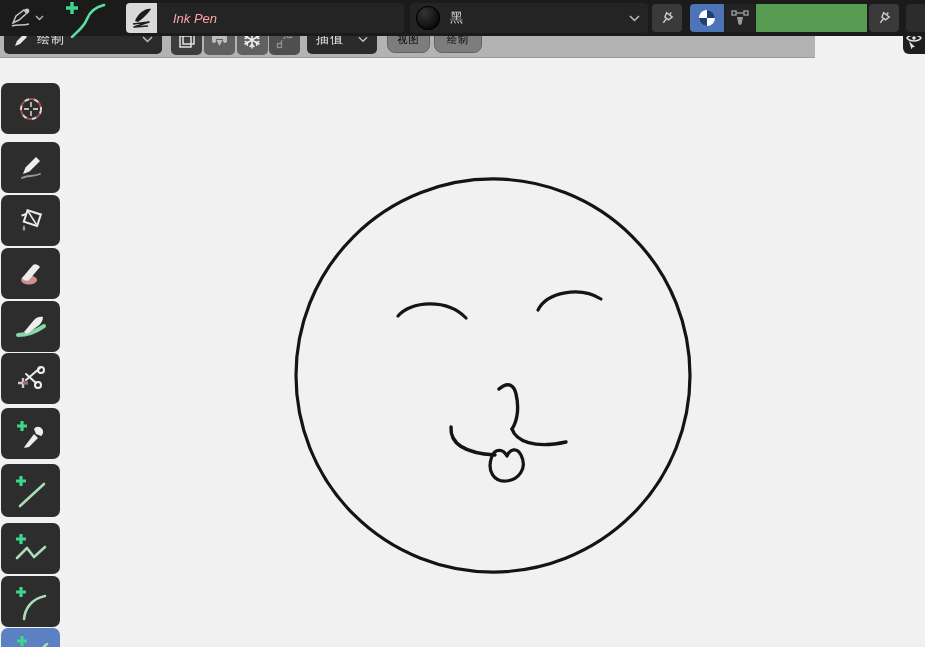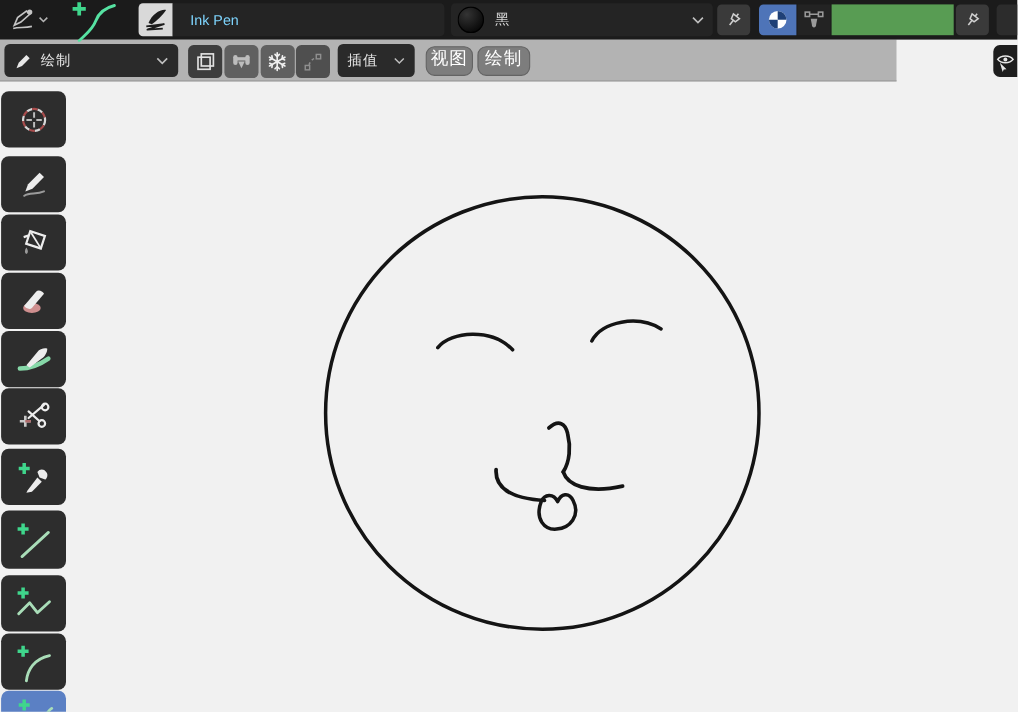--- a/index.html
+++ b/index.html
@@ -8,40 +8,40 @@
     background:#f1f1f1;
     font-family:"Liberation Sans","DejaVu Sans",sans-serif;
     -webkit-font-smoothing:antialiased;
   }
   
   .header{position:absolute;left:0;top:0;width:925px;height:36px;background:#1b1b1b;z-index:30;}
   .hitem{position:absolute;display:flex;align-items:center;}
   .editor-btn{left:4px;top:4px;width:44px;height:28px;border-radius:4px;gap:2px;justify-content:center;}
   .brush-group{left:126px;top:3px;height:30px;}
   .brush-thumb{width:31px;height:30px;background:#d9d9d9;border-radius:4px 0 0 4px;display:flex;align-items:center;justify-content:center;}
-  .brush-name{width:247px;height:30px;background:#242424;border-radius:0 4px 4px 0;color:#7dd3fc;font-size:13px;display:flex;align-items:center;padding-left:16px;box-sizing:border-box;}
+  .brush-name{width:247px;height:30px;background:#242424;border-radius:0 4px 4px 0;color:#fca5a5;font-size:13px;display:flex;align-items:center;padding-left:16px;box-sizing:border-box;font-style:italic;}
   .mat-group{left:410px;top:3px;width:238px;height:30px;background:#242424;border-radius:4px;color:#d8d8d8;font-size:13px;}
   .mat-prev{width:24px;height:24px;border-radius:50%;margin:0 10px 0 6px;
     background:radial-gradient(circle at 35% 30%, #343434 0%, #0b0b0b 70%);
     box-shadow:inset 0 0 0 1px #000;}
   .mat-chev{position:absolute;right:8px;}
   .pinbtn{top:4px;width:30px;height:28px;background:#3a3a3a;border-radius:4px;justify-content:center;}
   .mode-blue{left:690px;top:4px;width:34px;height:28px;background:#4e74b8;border-radius:4px 0 0 4px;justify-content:center;}
   .mode-vcol{left:725px;top:4px;width:30px;height:28px;background:#232323;justify-content:center;}
   .vswatch{left:756px;top:4px;width:111px;height:28px;background:#589c53;}
   .partial-field{left:906px;top:4px;width:19px;height:28px;background:#2c2c2c;border-radius:4px 0 0 4px;}
   
-  .row2{position:absolute;left:0;top:36px;width:815px;height:38px;background:#b3b3b3;z-index:25;border-bottom:1px solid #9c9c9c;box-sizing:border-box;}
+  .row2{position:absolute;left:0;top:20px;width:815px;height:38px;background:#b3b3b3;z-index:25;border-bottom:1px solid #9c9c9c;box-sizing:border-box;}
   .pill{position:absolute;top:4px;height:30px;background:#2a2a2a;border-radius:5px;display:flex;align-items:center;color:#e6e6e6;font-size:13px;gap:7px;padding:0 9px;box-sizing:border-box;}
   .pill .chev{margin-left:auto;}
   .iconbtn{position:absolute;top:5px;width:31px;height:30px;border-radius:5px;display:flex;align-items:center;justify-content:center;}
   .ibt-off{background:#3d3d3d;}
   .ibt-on{background:#606060;}
   .ibt-dis{background:#4f4f4f;}
-  .menu-pill{position:absolute;top:6px;height:27px;background:#7d7d7d;border:1px solid #636363;border-radius:8px;color:#ffffff;font-size:16px;display:flex;justify-content:center;box-sizing:border-box;}
+  .menu-pill{position:absolute;top:6px;height:27px;background:#7d7d7d;border:1px solid #636363;border-radius:8px;color:#000000;font-size:10px;display:flex;align-items:center;justify-content:center;box-sizing:border-box;}
   .ov-icon{position:absolute;left:903px;top:5px;width:22px;height:29px;background:#1e1e1e;border-radius:6px 0 0 6px;display:flex;align-items:center;justify-content:center;}
   
   .tshelf{position:absolute;left:0;top:74px;width:62px;z-index:20;}
   .tool{position:absolute;left:1px;width:59px;height:51px;background:#2d2d2d;border-radius:7px;display:flex;align-items:center;justify-content:center;}
   .tool.active{background:#5b80c4;}
   
   .canvas-svg{position:absolute;left:0;top:0;z-index:5;}
   svg{display:block;}
   .cjk{letter-spacing:1px;}
 </style>

